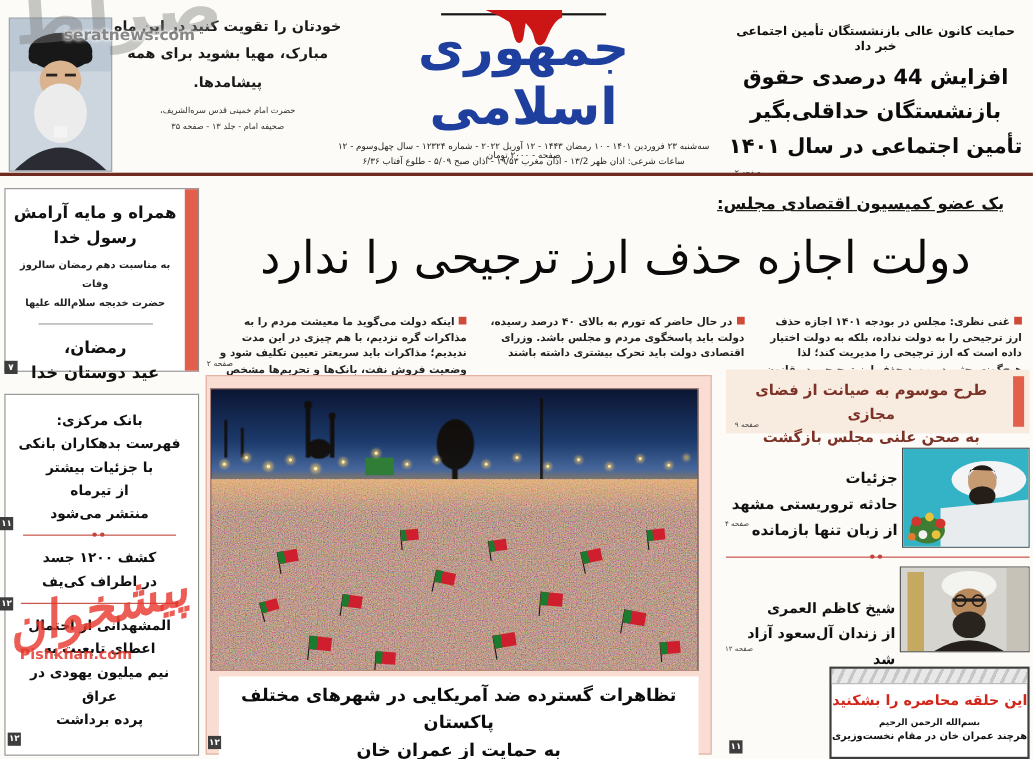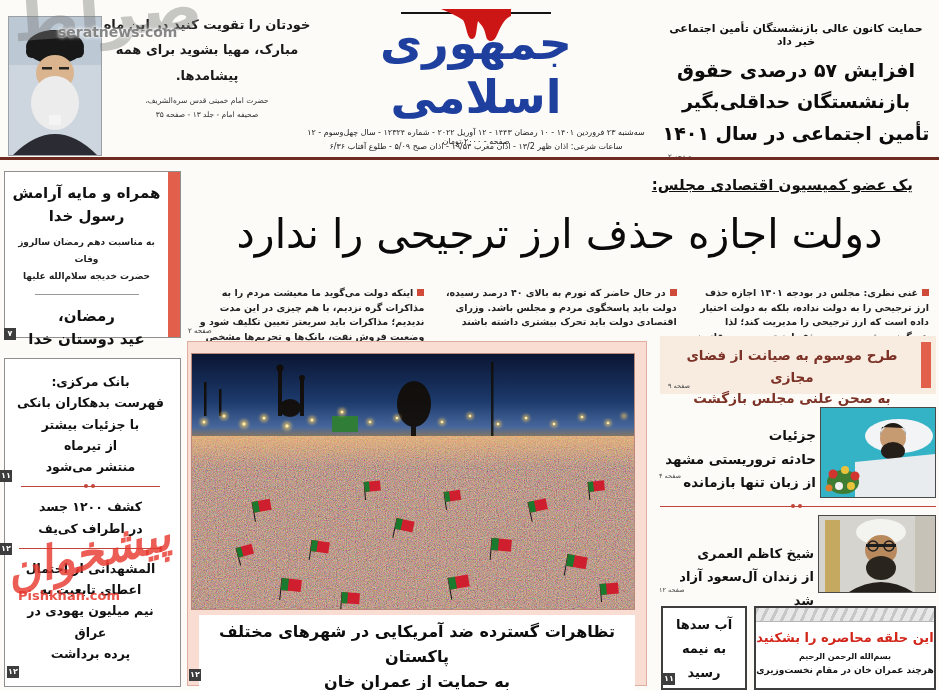--- a/index.html
+++ b/index.html
@@ -90,21 +90,21 @@
   .omari-text{left:660px;top:542px;width:154px;text-align:right;direction:rtl;font-size:13px;
               font-weight:bold;line-height:1.8;}
   .omari-pageref{left:659px;top:586px;font-size:6.5px;color:#444;}
   .dams{left:661px;top:606px;width:86px;height:84px;border:2px solid #3e3e3e;box-sizing:border-box;
         text-align:center;background:#fff;}
   .dams-title{font-size:13px;font-weight:bold;line-height:1.85;margin-top:5px;direction:rtl;}
   .siege{left:754px;top:606px;width:182px;height:84px;border:2px solid #3e3e3e;box-sizing:border-box;
          background:#fff;overflow:hidden;}
   .siege-deco{height:13px;background:repeating-linear-gradient(115deg,#c7c7c7 0 3px,#e8e8e8 3px 9px);
               border-bottom:1px solid #b5b5b5;}
-  .siege-title{color:var(--siege-red,#d3261a);font-size:13px;font-weight:bold;text-align:center;
+  .siege-title{color:var(--siege-red,#d3261a);font-size:13px;font-weight:bold;
                margin-top:8px;direction:rtl;}
   .siege-bism{font-size:8px;font-weight:bold;text-align:center;margin-top:7px;direction:rtl;}
   .siege-body{font-size:9px;font-weight:bold;text-align:center;margin-top:2px;line-height:1.6;direction:rtl;}
 </style>
 </head>
 <body>
 
 <div id="page" dir="rtl">
 
   <div class="abs khomeini">
@@ -138,21 +138,21 @@
     <svg class="mast-drip" width="74" height="42" viewBox="0 0 74 42">
       <path d="M2 0 h70 v7 c-8 3 -11 13 -15 21 c-3 6 -9 5 -10 -1 c-2 -9 -4 -10 -8 -15 c-2 8 -1 18 -6 18 c-5 0 -5 -12 -9 -19 c-6 -4 -14 -8 -22 -11 z" fill="#cc1515"></path>
     </svg>
     <div class="mast-title">جمهوری اسلامی</div>
     <div class="mast-date">سه‌شنبه ۲۳ فروردین ۱۴۰۱ - ۱۰ رمضان ۱۴۴۳ - ۱۲ آوریل ۲۰۲۲ - شماره ۱۲۳۲۴ - سال چهل‌وسوم - ۱۲ صفحه - ۲۰۰۰ تومان</div>
     <div class="mast-prayer">ساعات شرعی: اذان ظهر ۱۳/2 - اذان مغرب ۱۹/۵۳ - اذان صبح ۵/۰۹ - طلوع آفتاب ۶/۳۶</div>
   </div>
 
   <div class="abs topstory">
     <div class="ts-kicker">حمایت کانون عالی بازنشستگان تأمین اجتماعی خبر داد</div>
-    <div class="ts-headline">افزایش ۵۷ درصدی حقوق بازنشستگان حداقلی‌بگیر تأمین اجتماعی در سال ۱۴۰۱</div>
+    <div class="ts-headline">افزایش 44 درصدی حقوق بازنشستگان حداقلی‌بگیر تأمین اجتماعی در سال ۱۴۰۱</div>
     <div class="ts-pageref">صفحه ۲</div>
   </div>
 
   <div class="abs rule"></div>
 
   <div class="sb-box" id="sb1">
     <div class="redbar-r"></div>
     <div class="sb1-inner">
       <div class="sb1-title pre">همراه و مایه آرامش
 رسول خدا</div>
@@ -398,25 +398,20 @@
       <circle cx="54" cy="30" r="5" fill="none" stroke="#1d1d1d" stroke-width="1.5"></circle>
       <circle cx="70" cy="30" r="5" fill="none" stroke="#1d1d1d" stroke-width="1.5"></circle>
       <ellipse cx="62" cy="52" rx="15" ry="12" fill="#2a241e"></ellipse>
       <path d="M30 76 Q62 56 94 76 Z" fill="#241f1a"></path>
     </svg>
   </div>
   <div class="abs omari-text pre">شیخ کاظم العمری
 از زندان آل‌سعود آزاد شد</div>
   <div class="abs omari-pageref">صفحه ۱۲</div>
 
-  <div class="abs dams">
-    <div class="dams-title pre">آب سدها
-به نیمه
-رسید</div>
-  </div>
   <span class="badge" id="b11b">۱۱</span>
 
   <div class="abs siege">
     <div class="siege-deco"></div>
     <div class="siege-title">این حلقه محاصره را بشکنید</div>
     <div class="siege-bism">بسم‌الله الرحمن الرحیم</div>
     <div class="siege-body">هرچند عمران خان در مقام نخست‌وزیری</div>
   </div>
 
 </div>

